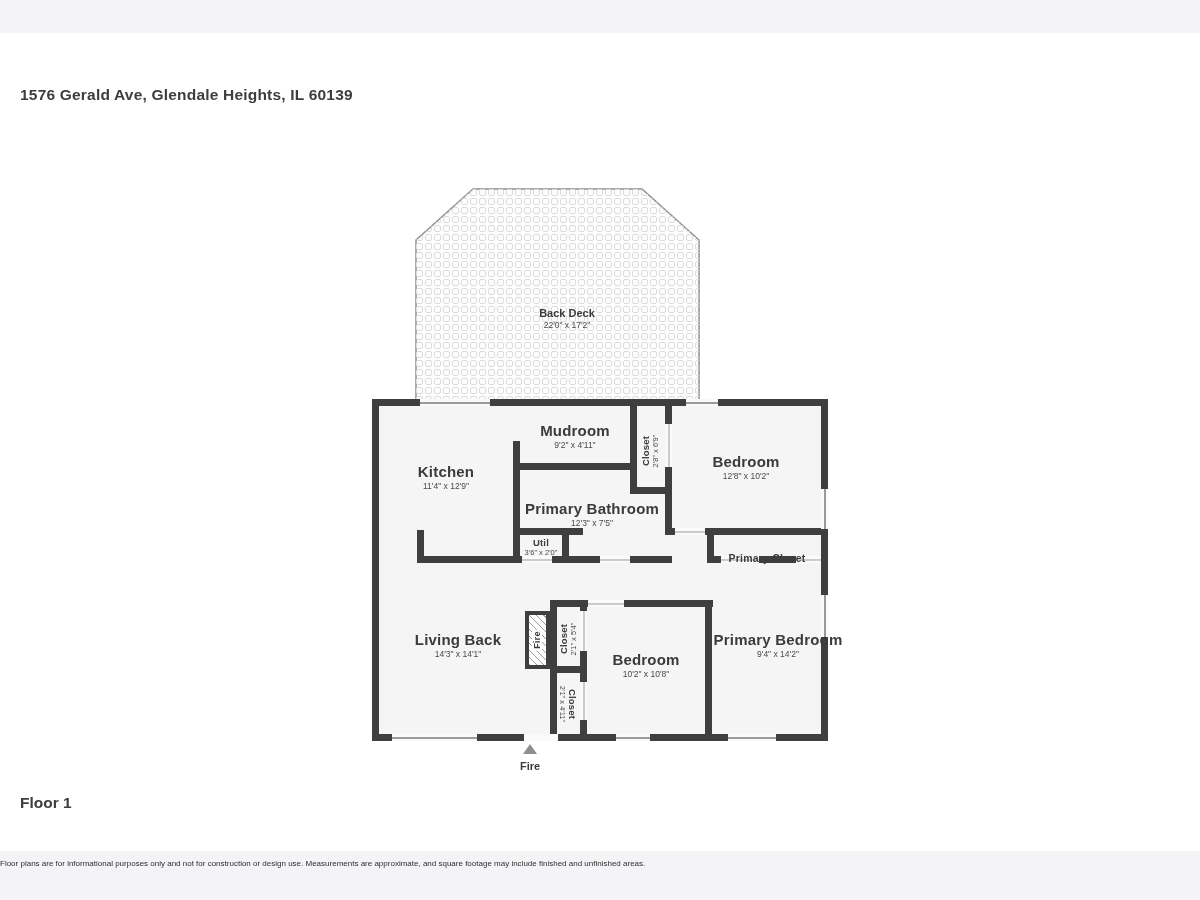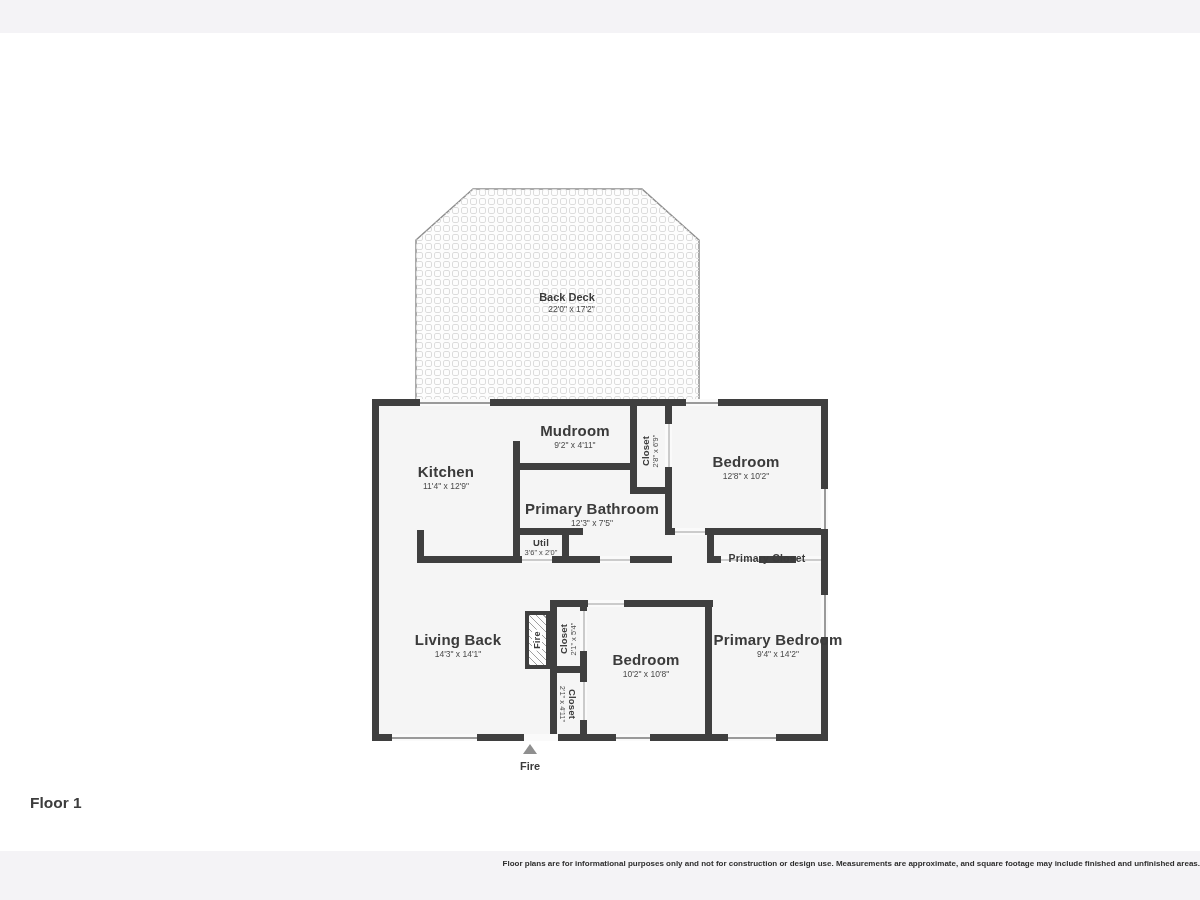--- a/index.html
+++ b/index.html
@@ -5,25 +5,25 @@
   html,body{margin:0;padding:0;}
   body{
     width:1200px;height:900px;position:relative;
     background:#f4f3f6;
     font-family:"Liberation Sans", sans-serif;
     color:#3b3b3b;
     overflow:hidden;
   }
   .content-band{position:absolute;left:0;top:33px;width:1200px;height:818px;background:#ffffff;}
   .page-title{position:absolute;left:20px;top:53px;font-size:15.5px;font-weight:700;color:#3d3d3d;letter-spacing:.2px;}
-  .floor-label{position:absolute;left:20px;top:761px;font-size:15.5px;font-weight:700;color:#3d3d3d;margin-left:10px;}
-  .disclaimer{position:absolute;left:0;top:826px;width:1200px;text-align:right;font-size:8px;font-weight:700;color:#2e2e2e;}
+  .floor-label{position:absolute;left:20px;top:761px;font-size:15.5px;font-weight:700;color:#3d3d3d;}
+  .disclaimer{position:absolute;left:0;top:826px;width:1200px;text-align:left;font-size:8px;font-weight:400;color:#2e2e2e;}
 
   .deck{position:absolute;left:415px;top:155px;width:285px;height:215px;}
-  .deck-label{position:absolute;left:152px;top:114px;transform:translate(-50%,-50%);text-align:right;white-space:nowrap;}
+  .deck-label{position:absolute;left:152px;top:130px;transform:translate(-50%,-50%);text-align:center;white-space:nowrap;}
   .deck-label .nm{display:block;font-size:11px;font-weight:700;color:#3b3b3b;}
   .deck-label .dm{display:block;font-size:8.5px;color:#4a4a4a;margin-top:1px;}
 
   .plan{position:absolute;left:372px;top:366px;width:456px;height:342px;background:#f5f5f5;}
   .w{position:absolute;background:#3f3f3f;}
   .op{position:absolute;background:#fafafa;display:flex;align-items:center;justify-content:center;}
   .op i{display:block;background:#9a9a9a;}
   .op.h i{width:100%;height:2px;}
   .op.v i{width:2px;height:100%;}
   .op.door i{background:#cbcbcb;}
@@ -44,20 +44,21 @@
 
   .entry-arrow{position:absolute;left:523px;top:711px;width:0;height:0;
     border-left:7px solid transparent;border-right:7px solid transparent;border-bottom:10px solid #8f8f8f;}
   .entry-label{position:absolute;left:530px;top:727px;transform:translateX(-50%);font-size:11px;font-weight:600;color:#3b3b3b;}
 </style>
 </head>
 <body>
 
 <div class="content-band">
 
+  <div class="page-title">1576 Gerald Ave, Glendale Heights, IL 60139</div>
 
   <div class="deck">
     <svg width="285" height="215">
       <defs>
         <pattern id="deckpat" width="9" height="9" patternUnits="userSpaceOnUse">
           <rect x="1.5" y="1.5" width="6" height="6" rx="1.5" fill="none" stroke="#dcdcdc" stroke-width="1"></rect>
         </pattern>
       </defs>
       <polygon points="58,1 227,1 284,52 284,214 1,214 1,52" fill="#fdfdfd" stroke="#8f8f8f" stroke-width="1.5"></polygon>
       <polygon points="58,1 227,1 284,52 284,214 1,214 1,52" fill="url(#deckpat)"></polygon>

